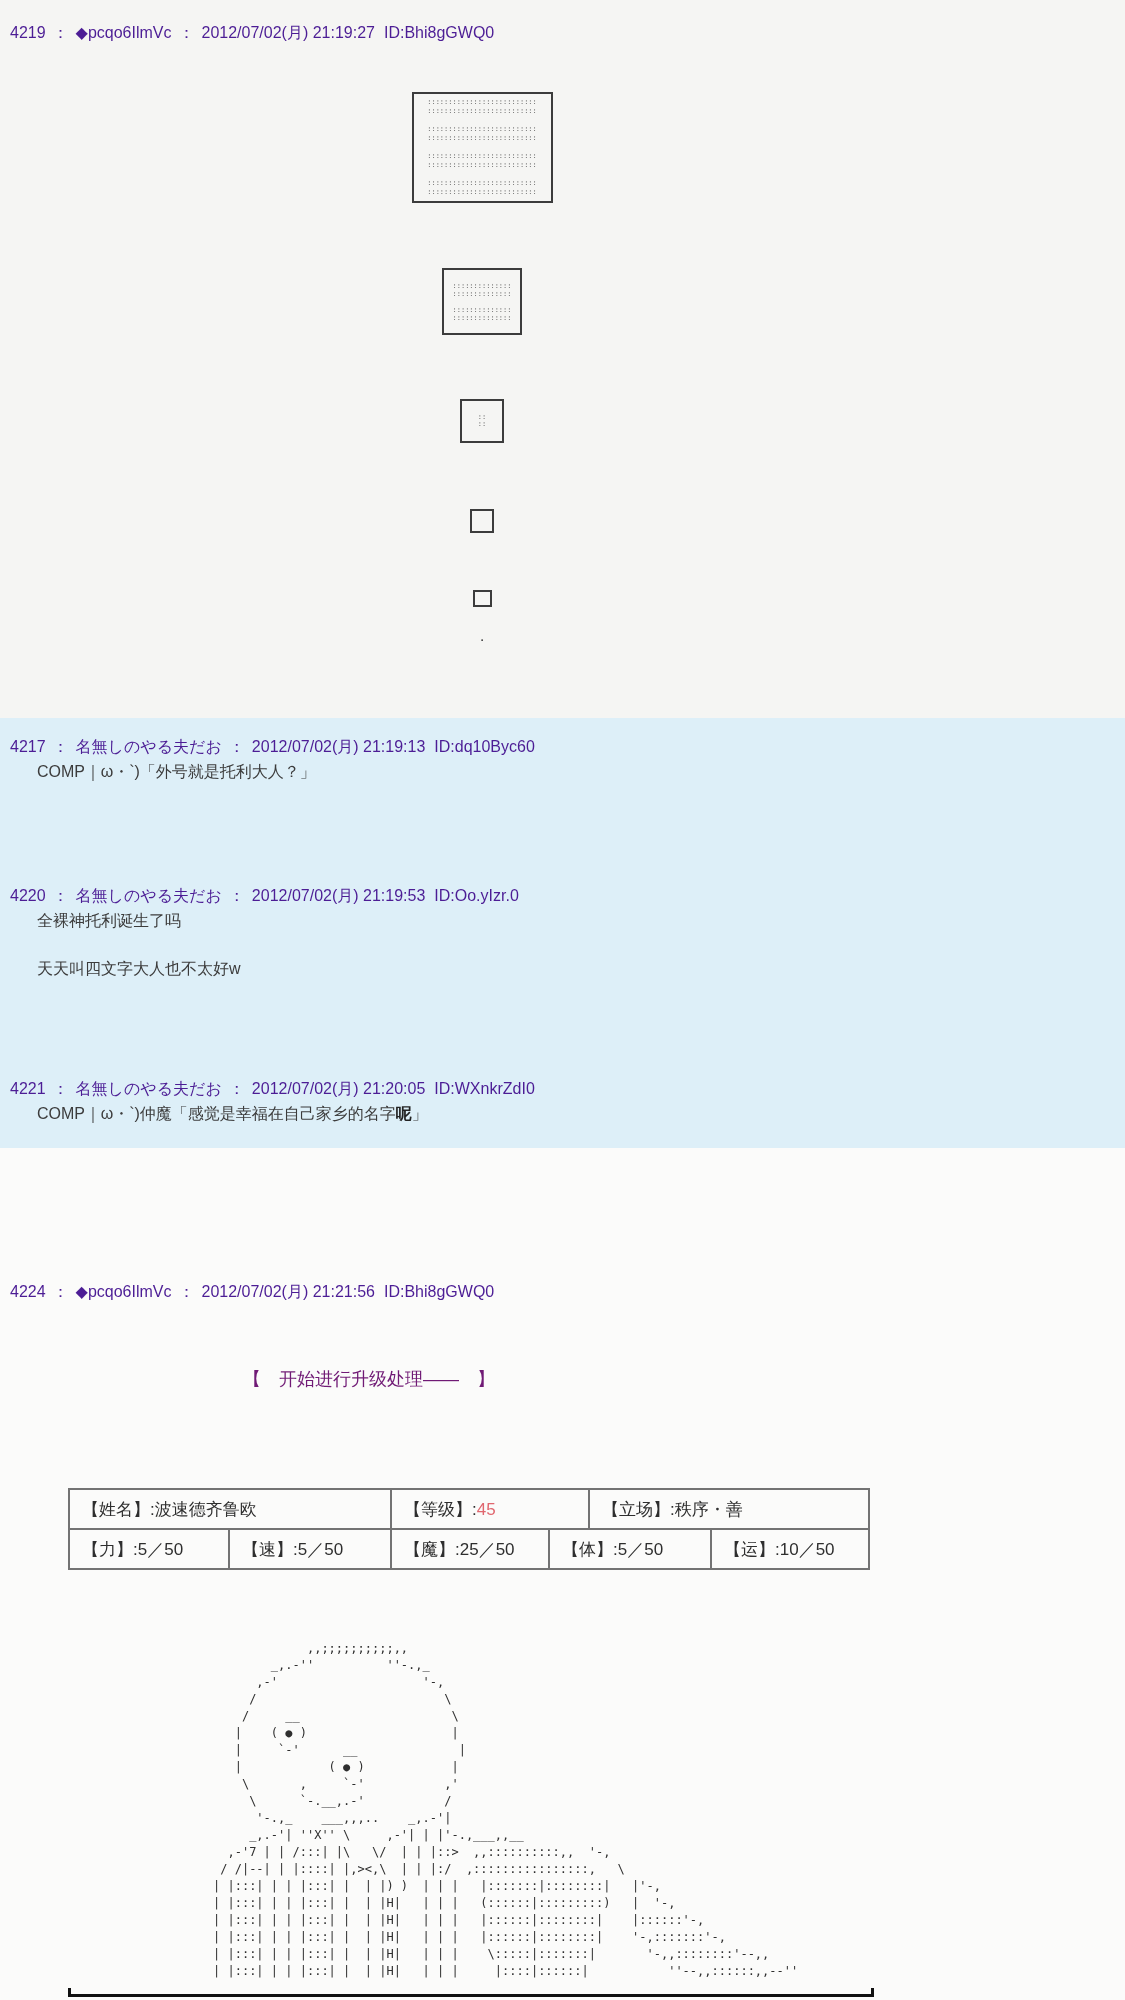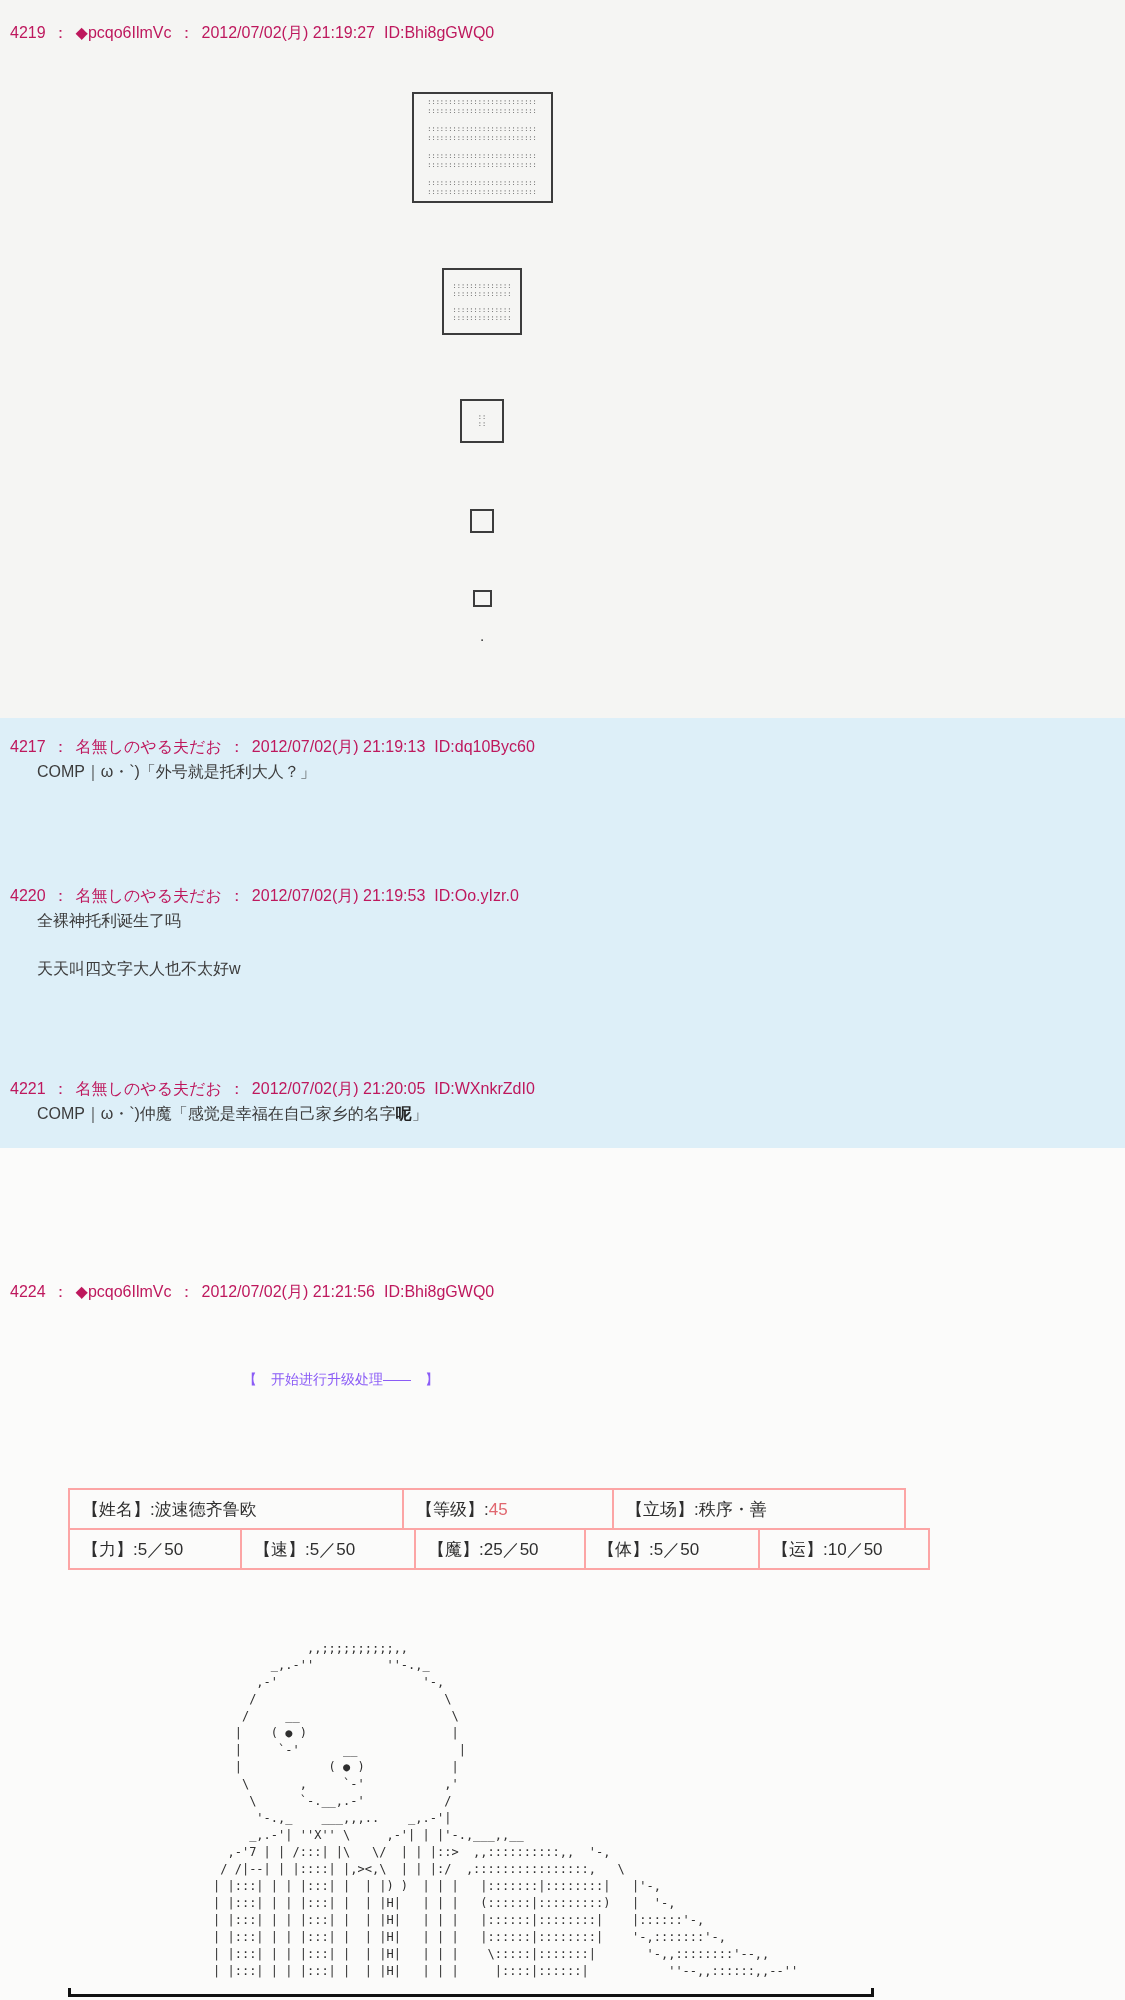--- a/index.html
+++ b/index.html
@@ -7,21 +7,21 @@
     width:1125px;height:2000px;overflow:hidden;
     background:#fbfbfa;
     font-family:"Liberation Sans",sans-serif;
     color:#424242;
   }
   .sec{box-sizing:border-box;width:1125px;overflow:hidden;}
   .sec-top{height:718px;background:#f5f5f3;}
   .sec-blue{height:430px;background:#ddeff8;}
   .sec-bottom{height:852px;background:#fbfbfa;padding-top:133px;}
 
-  .post-header{font-size:16px;line-height:22px;padding-left:10px;white-space:nowrap;color:#be185d;}
+  .post-header{font-size:16px;line-height:22px;padding-left:10px;white-space:nowrap;color:#4c1d95;}
   .sec-top .post-header{padding-top:22px;}
   .sep{margin:0 7px;}
   .post-id{margin-left:9px;}
   .post-body{font-size:16px;line-height:22px;padding-left:37px;margin-top:3px;color:#3c3c3c;white-space:nowrap;}
 
   
   .aa-seq{width:964px;display:flex;flex-direction:column;align-items:center;}
   .aa-box{border:2px solid #3c3c3c;display:flex;align-items:center;justify-content:center;}
   .aa-box pre{margin:0;font-family:"DejaVu Sans Mono",monospace;color:#6a6a6a;white-space:pre;text-align:center;}
   .aa-box-1{width:137px;height:107px;margin-top:48px;}
@@ -35,24 +35,24 @@
   .aa-dot{margin-top:28px;font-size:11px;color:#333;line-height:11px;}
 
   
   .sec-blue .post-header{padding-top:18px;}
   .gap-post{margin-top:84px;}
   .gap-post-2{margin-top:80px;}
   .body-line-2{margin-top:26px;}
   .bold-ch{font-weight:bold;color:#222;}
 
   
-  .announce{margin:64px 0 18px 243px;font-size:14px;line-height:25px;color:#8b5cf6;white-space:nowrap;}
+  .announce{margin:64px 0 18px 243px;font-size:18px;line-height:25px;color:#701a75;white-space:nowrap;}
 
   .status-table{border-collapse:collapse;margin-left:68px;table-layout:fixed;color:#2e2e2e;}
-  .status-table td{border:2px solid #fca5a5;height:38px;padding:0 12px 0 12px;font-size:17px;white-space:nowrap;overflow:hidden;}
+  .status-table td{border:2px solid #737373;height:38px;padding:0 0 0 12px;font-size:17px;white-space:nowrap;overflow:hidden;}
   .status-table.row-1{margin-top:96px;}
   .status-table.row-2{margin-top:-2px;}
   .red{color:#e0666e;}
 
   .figure-aa{margin:70px 0 0 148px;font-family:"DejaVu Sans Mono",monospace;
     font-size:12px;line-height:17px;color:#2f2f2f;white-space:pre;}
 
   .next-table-border{margin:8px 0 0 68px;width:800px;height:6px;
     border-bottom:3px solid #111;border-left:3px solid #111;border-right:3px solid #111;}
 </style>

